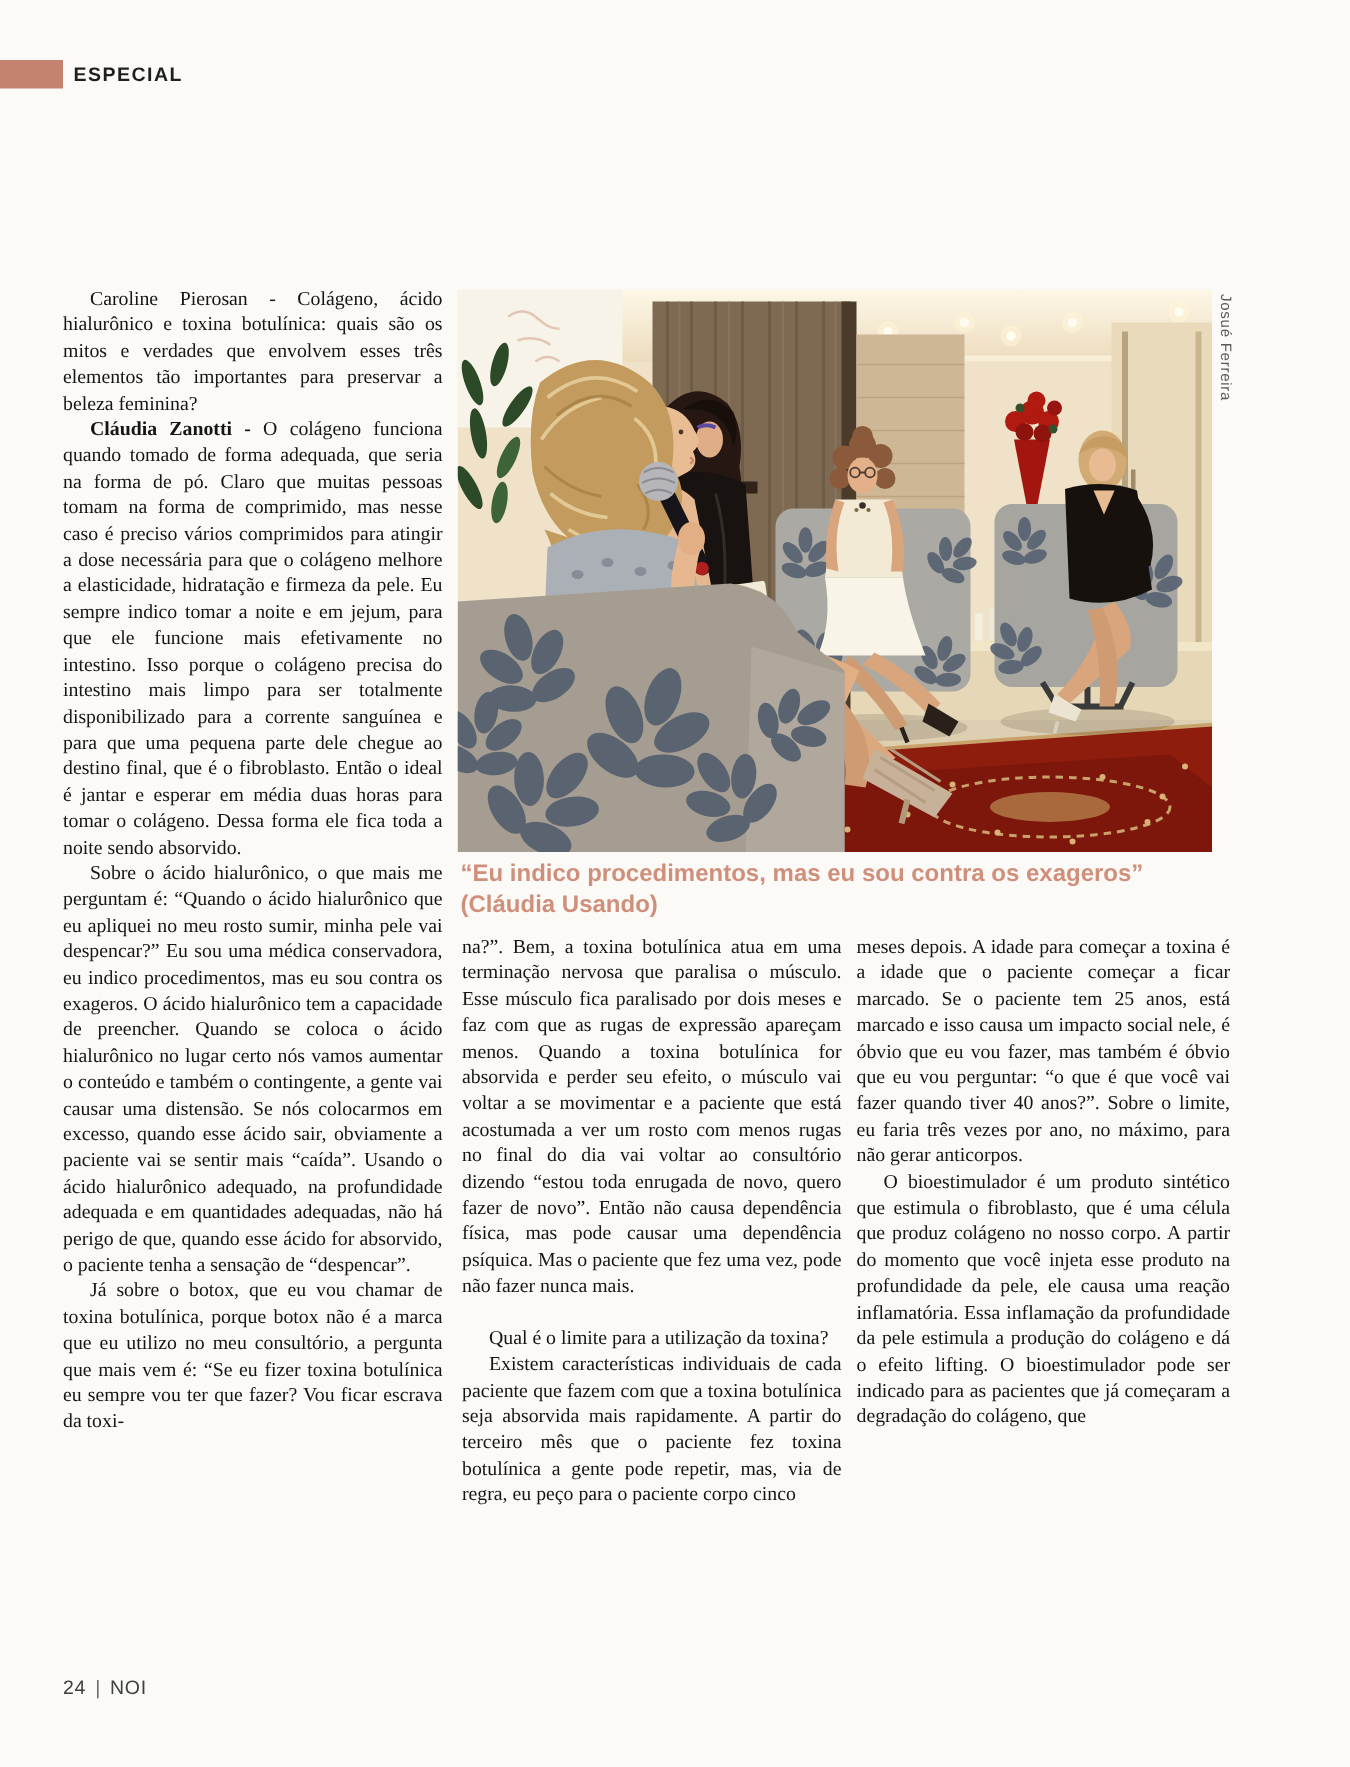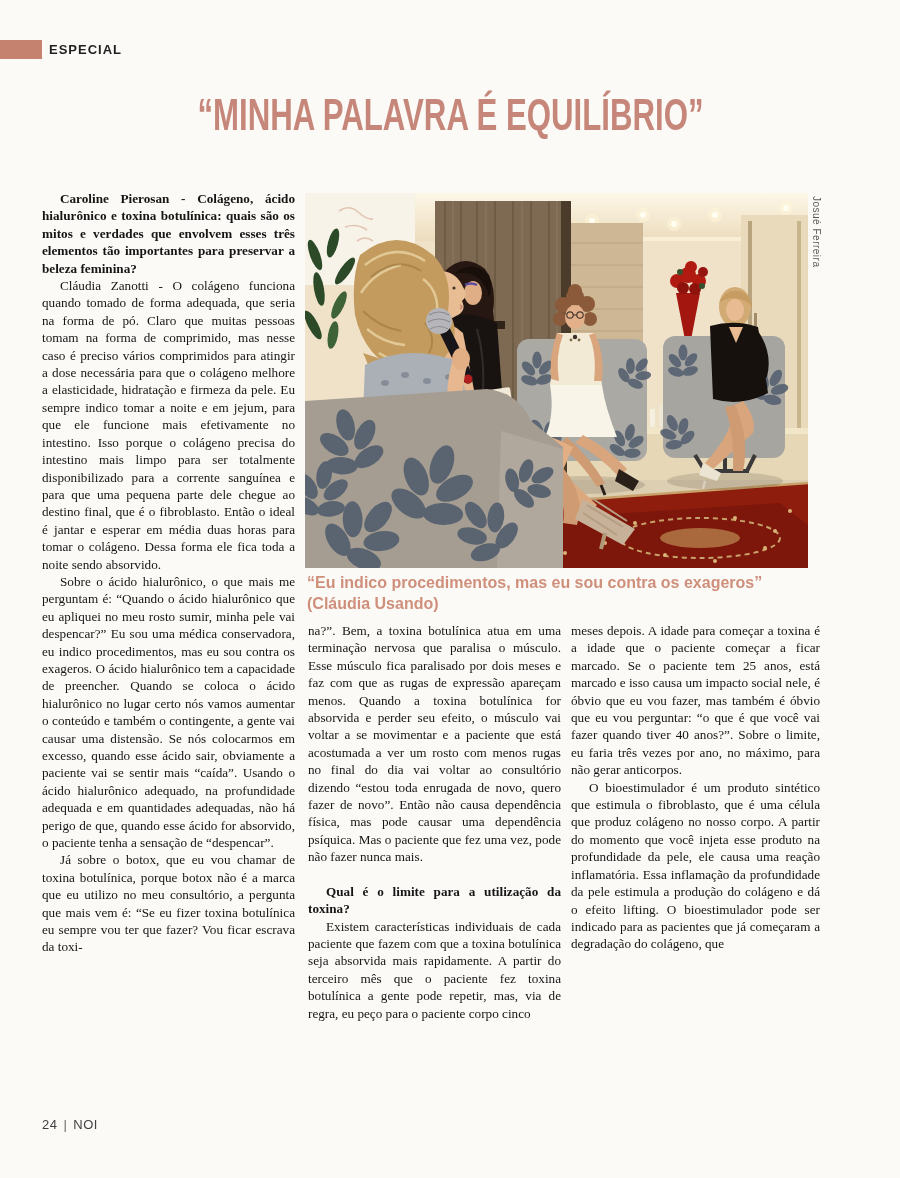--- a/index.html
+++ b/index.html
@@ -24,35 +24,34 @@
            font-size:16px;line-height:21px;font-weight:bold;}
 
   
   .col{position:absolute;color:#151515;font-family:"Liberation Serif",serif;}
   .col-left{left:42px;top:190px;width:253px;height:905px;}
   .col-mid{left:308px;top:622px;width:253px;height:470px;}
   .col-right{left:571px;top:622px;width:249px;height:470px;}
   .col p{margin:0;font-size:13.2px;line-height:17.4px;text-align:justify;}
   .col p.indent{text-indent:18px;}
   .col p.space{margin-top:17px;}
-  .col p.bold{font-weight:bold;}
-  .col p b{font-weight:normal;}
+  .col p.bold{font-weight:normal;}
+  .col p b{font-weight:bold;}
 
   .footer{position:absolute;left:42px;top:1117px;font-size:13px;color:#3f3f3f;letter-spacing:.5px;}
   .footer .sep{margin:0 6px;color:#6a6a6a;}
 </style>
 </head>
 <body>
 
 <div class="page">
 
   <div class="tag-bar"></div>
   <span class="tag-label">ESPECIAL</span>
 
-  <h1 class="title"><span class="tspan">“MINHA PALAVRA É EQUILÍBRIO”</span></h1>
 
   <figure class="photo">
     <svg width="503" height="375" viewBox="0 0 503 375">
       <defs>
         <linearGradient id="ceil" x1="0" y1="0" x2="0" y2="1">
           <stop offset="0" stop-color="#fdf7e7"></stop>
             <stop offset="1" stop-color="#ecdcbd"></stop>
         </linearGradient>
         <g id="sprig">
           <ellipse rx="5.5" ry="10" cx="0" cy="-13"></ellipse>

